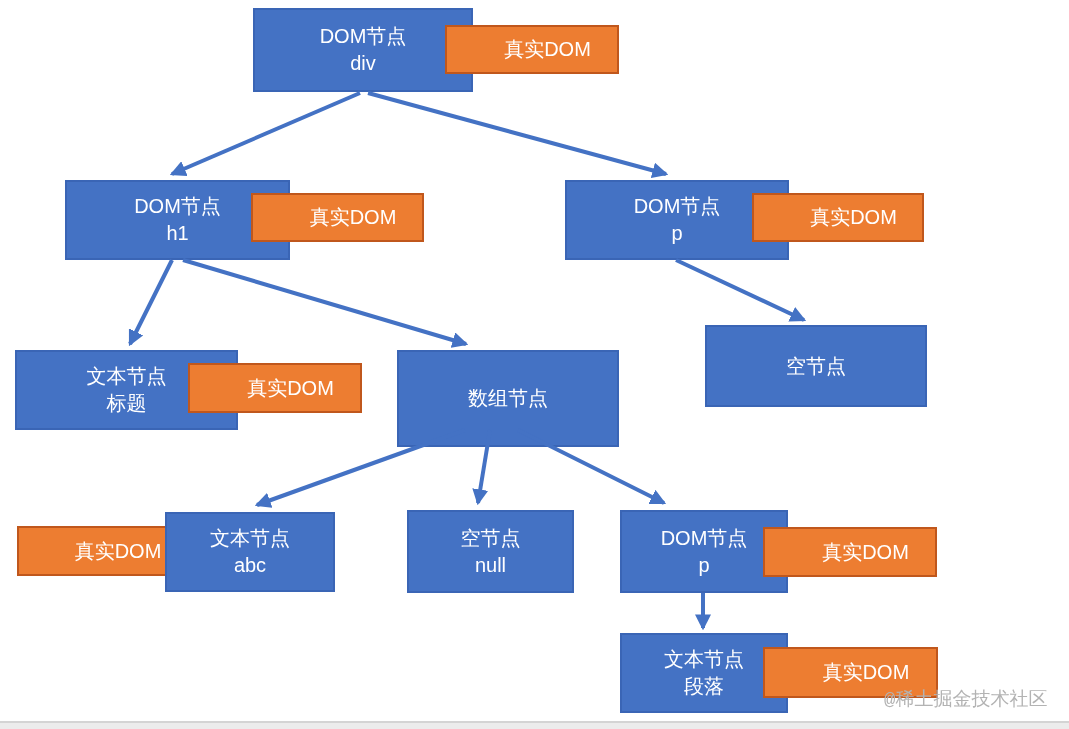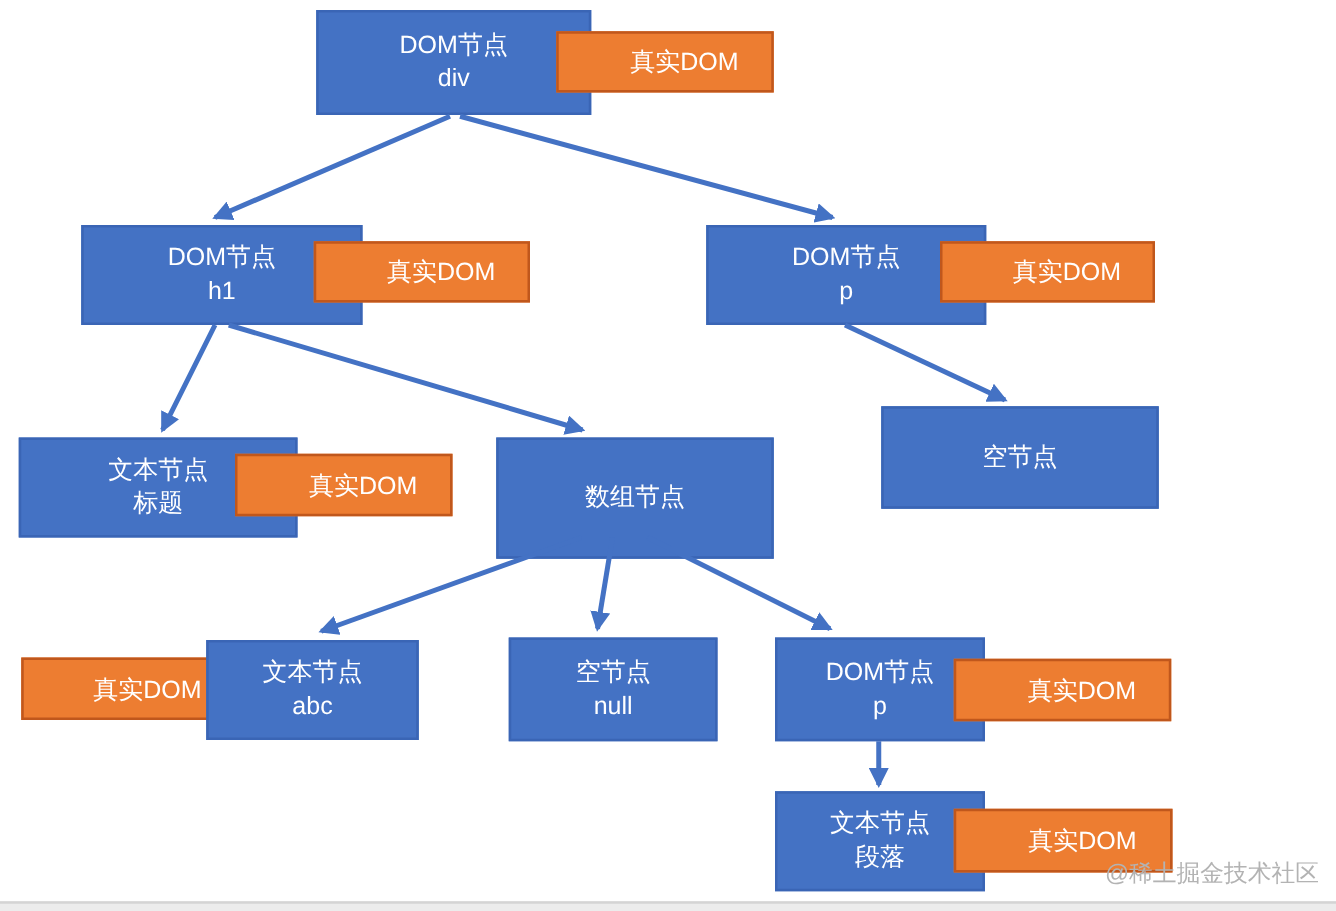--- a/index.html
+++ b/index.html
@@ -46,20 +46,21 @@
     z-index:4;
     pointer-events:none;
   }
   #watermark{
     position:absolute;
     left:884px;top:686px;
     color:#b3b3b3;
     font-size:19px;
     z-index:5;
     white-space:nowrap;
+    font-family:Liberation Mono, monospace;
   }
   #bottom-bar{
     position:absolute;
     left:0;right:0;top:721px;
     height:6px;
     background:#ececec;
     border-top:2px solid #d4d4d4;
     z-index:6;
   }
 </style>

